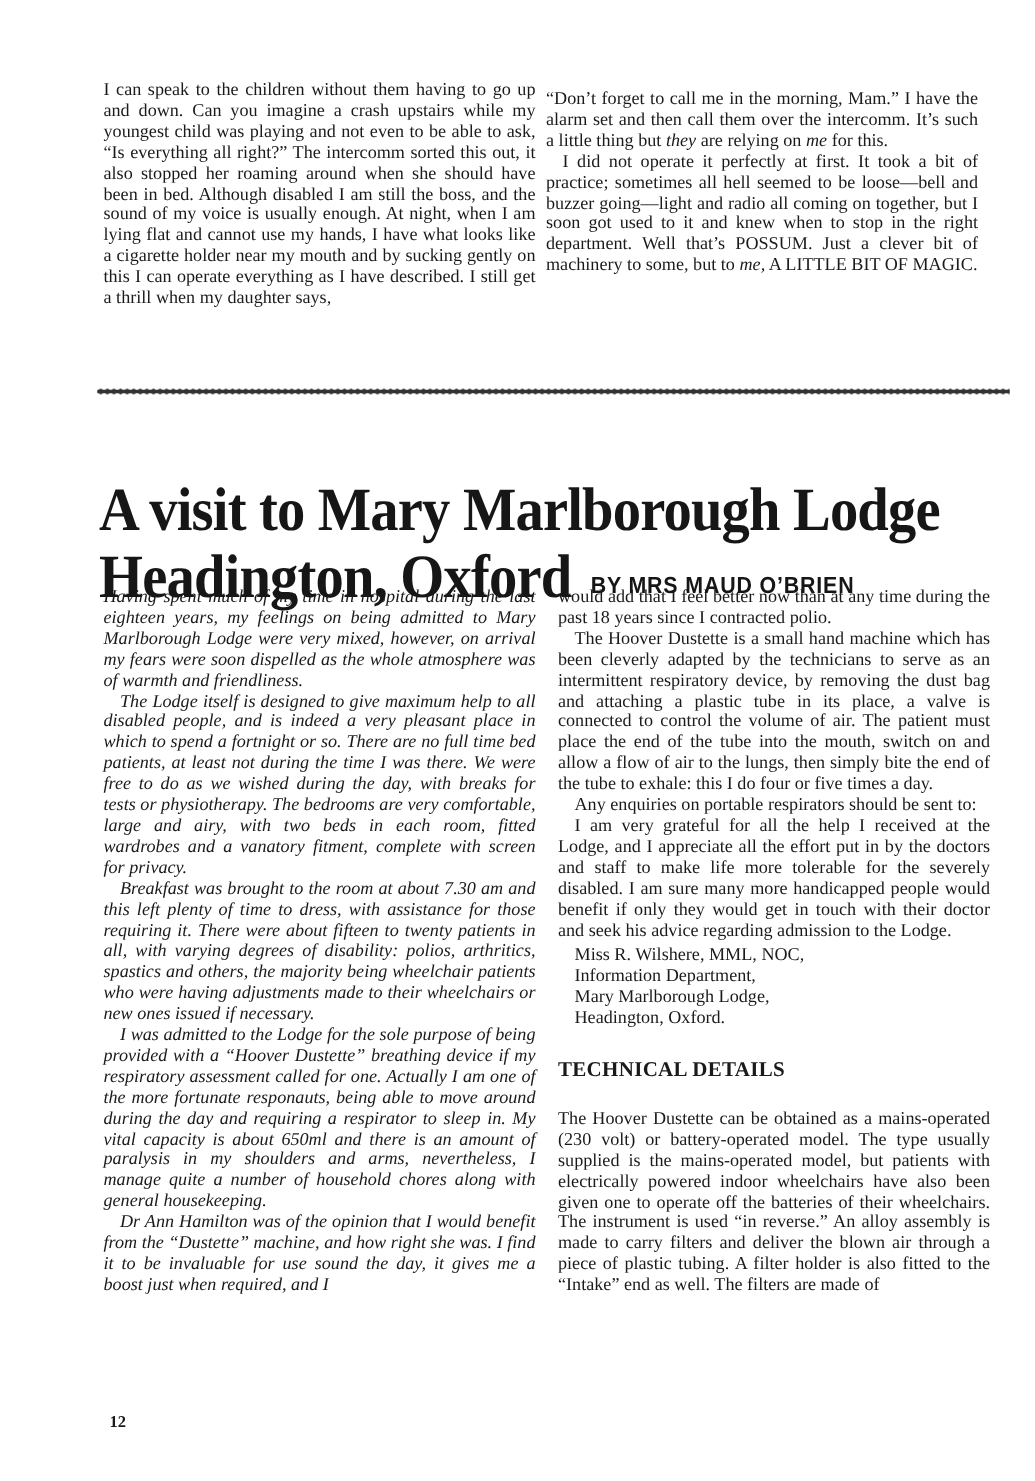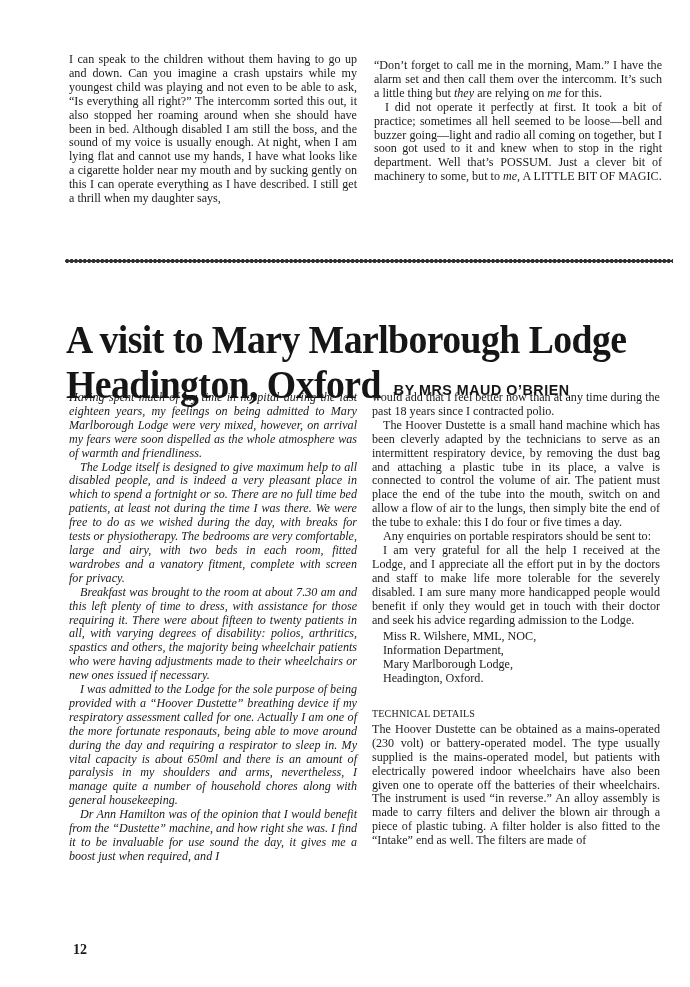--- a/index.html
+++ b/index.html
@@ -8,21 +8,21 @@
     font-family: "Liberation Serif", "DejaVu Serif", serif; color: #1a1a1a;
   }
   .col {
     position: absolute; width: 288px;
     font-size: 12.1px; line-height: 13.9px; text-align: justify;
     hyphens: manual;
   }
   .col p { margin: 0; }
   .col p.indent { text-indent: 11px; }
   .col-tl { left: 69px; top: 53px; }
-  .col-tr { left: 374px; top: 59px; }
+  .col-tr { left: 364px; top: 59px; }
   .col-bl { left: 69px; top: 391px; font-style: italic; }
   .col-br { left: 372px; top: 391px; }
   .divider {
     position: absolute; left: 65px; top: 259px; width: 608px; height: 4px;
     background-image: radial-gradient(ellipse 2.4px 1.8px at 50% 50%, #222 90%, transparent 100%);
     background-size: 4.4px 4px; background-repeat: repeat-x;
   }
   .divider::after {
     content: ""; position: absolute; left: 0; right: 0; top: 1.4px; height: 1.2px; background: #333;
   }
@@ -33,24 +33,24 @@
     transform: scaleX(0.92); transform-origin: left top;
   }
   .title .line { display: block; white-space: nowrap; }
   .byline {
     font-family: "Liberation Sans", "DejaVu Sans", sans-serif; font-weight: bold;
     font-size: 15.5px; letter-spacing: 0.6px; margin-left: 14px; vertical-align: 3px;
   }
   .address { margin: 3px 0 0 11px; text-align: left; }
   .address span { display: block; }
   .section-head {
-    font-weight: normal; font-size: 10px; margin-top: 21px; margin-bottom: 2px; letter-spacing: 0.2px;
+    font-weight: bold; font-size: 14px; margin-top: 21px; margin-bottom: 18px; letter-spacing: 0.2px;
   }
   .page-number {
-    position: absolute; left: 73px; top: 942px; font-size: 14px; font-weight: bold;
+    position: absolute; left: 73px; top: 942px; font-size: 11px; font-weight: bold;
   }
 </style>
 </head>
 <body>
 
 <div class="col col-tl">
   <p>I can speak to the children without them having to go up and down.  Can you imagine a crash upstairs while my youngest child was playing and not even to be able to ask, “Is everything all right?”  The intercomm sorted this out, it also stopped her roaming around when she should have been in bed. Although disabled I am still the boss, and the sound of my voice is usually enough.  At night, when I am lying flat and cannot use my hands, I have what looks like a cigarette holder near my mouth and by sucking gently on this I can operate everything as I have described.  I still get a thrill when my daughter says,</p>
 </div>
 
 <div class="col col-tr">

